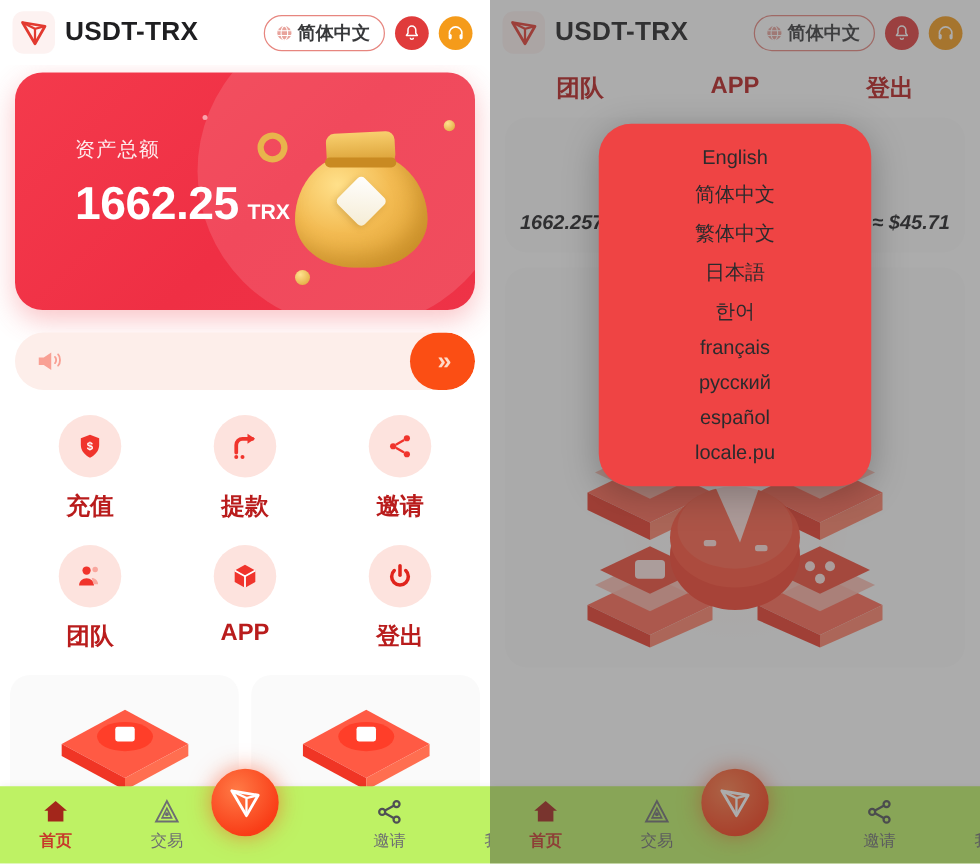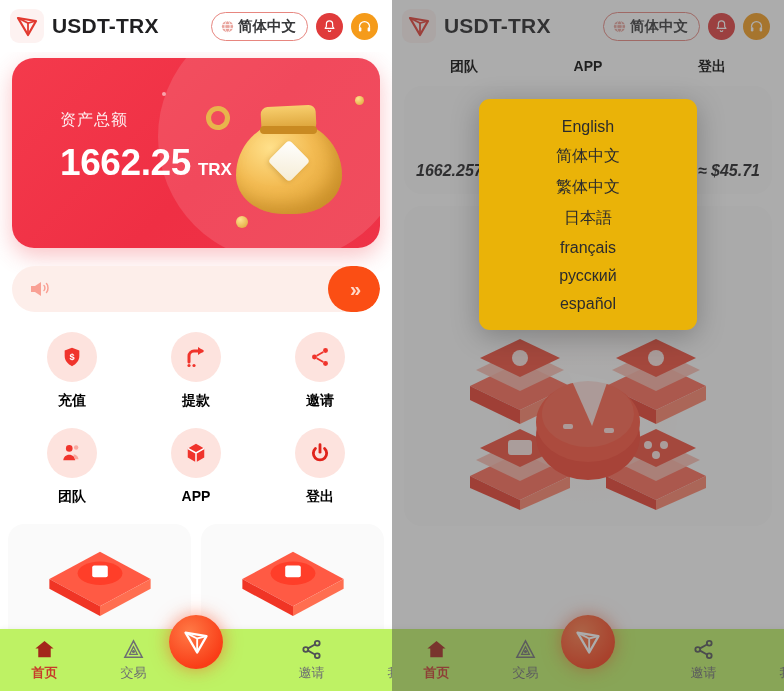--- a/index.html
+++ b/index.html
@@ -97,21 +97,21 @@
     margin-left:auto;
   }
 
   
   .grid { padding:20px 10px 0; display:grid; grid-template-columns:repeat(3,1fr); row-gap:18px; }
   .gcell { display:flex; flex-direction:column; align-items:center; gap:10px; }
   .gicon {
     width:50px; height:50px; border-radius:50%; background:#fde3de;
     display:flex; align-items:center; justify-content:center;
   }
-  .glabel { font-size:14px; font-weight:bold; color:#000000; }
+  .glabel { font-size:19px; font-weight:bold; color:#b91c1c; }
 
   
   .bcards { display:flex; gap:10px; padding:18px 8px 0; }
   .bcard {
     flex:1 1 0; height:120px; border-radius:16px; background:#fafafa;
     position:relative; overflow:hidden;
   }
   .cube { position:absolute; left:50%; top:22px; transform:translateX(-50%); width:118px; height:74px; }
 
   
@@ -152,21 +152,21 @@
   .art-glow {
     position:absolute; left:50%; top:8px; transform:translateX(-50%);
     width:180px; height:190px; border-radius:50%;
     background:radial-gradient(circle,rgba(255,255,255,.85) 0%,rgba(255,240,238,.25) 60%,rgba(255,255,255,0) 72%);
   }
 
   
   .dim { position:absolute; inset:0; background:rgba(70,70,70,.45); z-index:10; }
   .modal {
     position:absolute; left:50%; transform:translateX(-50%); top:99px;
-    width:218px; background:#eab308; border-radius:11px; z-index:12;
+    width:218px; background:#ef4444; border-radius:26px; z-index:12;
     padding:14px 0 12px; box-shadow:0 6px 28px rgba(0,0,0,.25);
   }
   .mitem { text-align:center; font-size:16px; color:#2b2b2d; padding:5px 0; }
 </style>
 </head>
 <body>
 
 <div class="stage">
 
   <div class="panel">
@@ -469,23 +469,25 @@
       </div>
     </div>
 
     <div class="dim"></div>
 
     <div class="modal">
       <div class="mitem">English</div>
       <div class="mitem">简体中文</div>
       <div class="mitem">繁体中文</div>
       <div class="mitem">日本語</div>
+      <div class="mitem">한어</div>
       <div class="mitem">français</div>
       <div class="mitem">русский</div>
       <div class="mitem">español</div>
+      <div class="mitem">locale.pu</div>
     </div>
 
     <div class="nav">
       <div class="nitem on">
         <svg width="23" height="23" viewBox="0 0 24 24">
           <path d="M12 3L2.5 11h3v9h13v-9h3z" fill="#a3261b"></path>
         </svg>
         <div class="nlabel">首页</div>
       </div>
       <div class="nitem">

